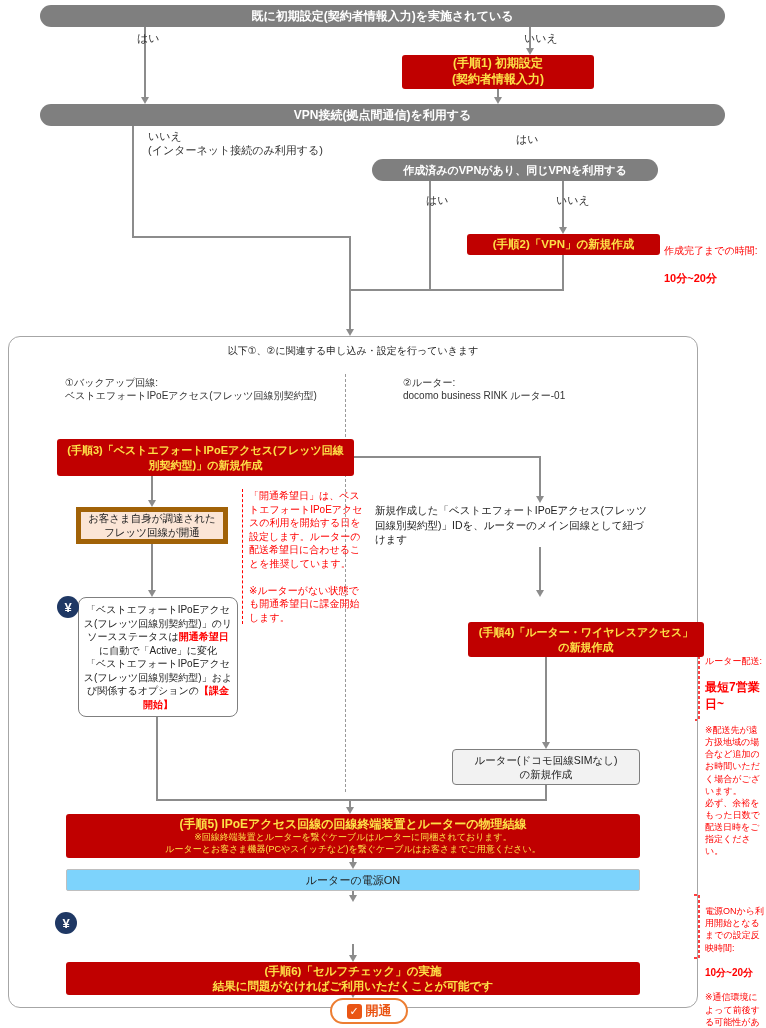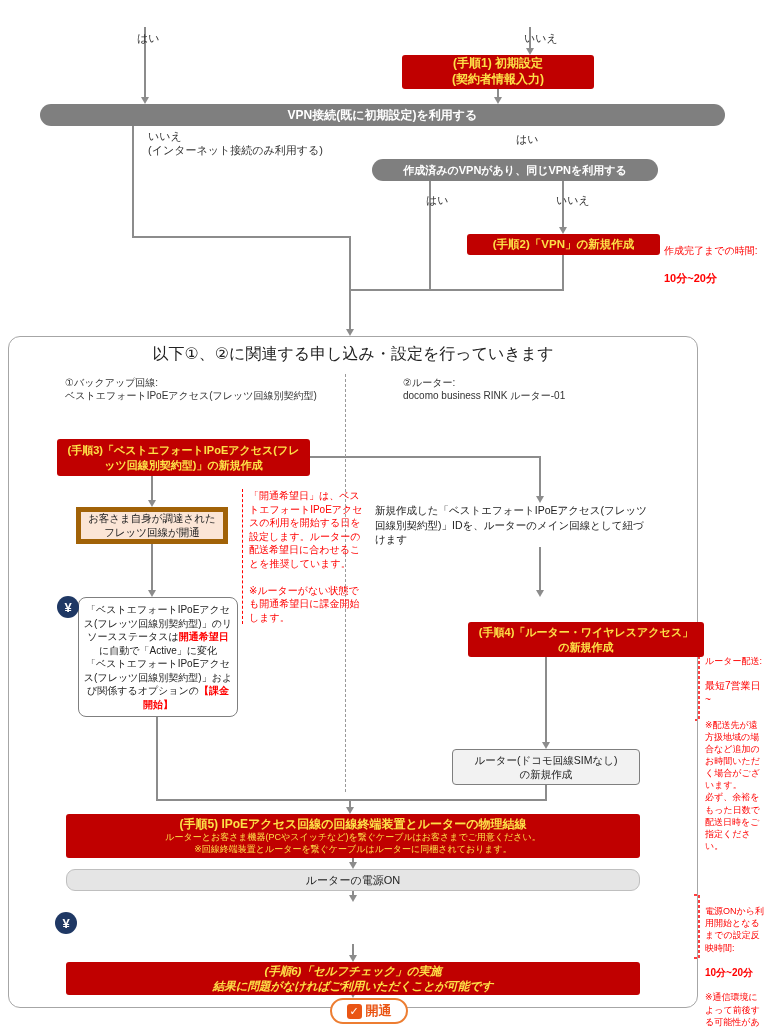--- a/index.html
+++ b/index.html
@@ -55,51 +55,52 @@
       <polygon points="349,895 357,895 353,902"></polygon>
       <polygon points="349,955 357,955 353,962"></polygon>
       <polygon points="349,991 357,991 353,998"></polygon>
     </g>
     <g stroke="#ff0000" stroke-width="1.5" fill="none" stroke-dasharray="3,2">
       <path d="M694,646 H699 V720 H694"></path>
       <path d="M694,895 H699 V958 H694"></path>
     </g>
   </svg>
 
+  <div class="abs bar" style="left:40px;top:5px;width:685px;height:22px;">既に初期設定(契約者情報入力)を実施されている</div>
   <div class="abs lbl" style="left:137px;top:31px;">はい</div>
   <div class="abs lbl" style="left:524px;top:31px;">いいえ</div>
 
   <div class="abs redbox" style="left:402px;top:55px;width:192px;height:34px;font-size:12px;">(手順1) 初期設定
 (契約者情報入力)</div>
 
-  <div class="abs bar" style="left:40px;top:104px;width:685px;height:22px;">VPN接続(既に初期設定)を利用する</div>
+  <div class="abs bar" style="left:40px;top:104px;width:685px;height:22px;">VPN接続(拠点間通信)を利用する</div>
   <div class="abs lbl" style="left:148px;top:129px;">いいえ
 (インターネット接続のみ利用する)</div>
   <div class="abs lbl" style="left:516px;top:132px;">はい</div>
 
   <div class="abs bar" style="left:372px;top:159px;width:286px;height:22px;font-size:11px;">作成済みのVPNがあり、同じVPNを利用する</div>
   <div class="abs lbl" style="left:426px;top:193px;">はい</div>
   <div class="abs lbl" style="left:556px;top:193px;">いいえ</div>
 
   <div class="abs redbox" style="left:467px;top:234px;width:193px;height:21px;font-size:11.5px;">(手順2)「VPN」の新規作成</div>
   <div class="abs rednote" style="left:664px;top:230px;width:100px;">
     <div>作成完了までの時間:</div>
     <div style="font-weight:bold;font-size:11px;">10分~20分</div>
   </div>
 
   <div class="abs" style="left:8px;top:336px;width:690px;height:672px;border:1.5px solid #a6a6a6;border-radius:12px;z-index:1;"></div>
-  <div class="abs" style="left:8px;top:344px;width:690px;text-align:center;font-size:16px;z-index:2;">以下①、②に関連する申し込み・設定を行っていきます</div>
+  <div class="abs" style="left:8px;top:344px;width:690px;text-align:center;font-size:10px;z-index:2;">以下①、②に関連する申し込み・設定を行っていきます</div>
 
   <div class="abs lbl" style="left:65px;top:376px;font-size:10px;">①バックアップ回線:
 ベストエフォートIPoEアクセス(フレッツ回線別契約型)</div>
   <div class="abs lbl" style="left:403px;top:376px;font-size:10px;">②ルーター:
 docomo business RINK ルーター-01</div>
   <div class="abs" style="left:345px;top:374px;width:0;height:418px;border-left:1px dashed #999;z-index:1;"></div>
 
-  <div class="abs redbox" style="left:57px;top:439px;width:253px;height:37px;font-size:11px;padding:2px 6px;white-space:normal;">(手順3)「ベストエフォートIPoEアクセス(フレッツ回線別契約型)」の新規作成</div>
+  <div class="abs redbox" style="left:57px;top:439px;width:297px;height:37px;font-size:11px;padding:2px 6px;white-space:normal;">(手順3)「ベストエフォートIPoEアクセス(フレッツ回線別契約型)」の新規作成</div>
 
   <div class="abs" style="left:76px;top:507px;width:152px;height:37px;background:#fbe5d6;border:5px solid #a16207;display:flex;align-items:center;justify-content:center;text-align:center;font-size:10.5px;line-height:1.3;z-index:2;padding:1px 6px;">お客さま自身が調達されたフレッツ回線が開通</div>
 
   <div class="abs rednote" style="left:242px;top:489px;width:124px;border-left:1px dashed #ff0000;padding-left:6px;">「開通希望日」は、ベストエフォートIPoEアクセスの利用を開始する日を設定します。ルーターの配送希望日に合わせることを推奨しています。
 
 ※ルーターがない状態でも開通希望日に課金開始します。</div>
 
   <div class="abs yen" style="left:57px;top:596px;">¥</div>
   <div class="abs" style="left:375px;top:503px;width:274px;font-size:10.5px;line-height:1.4;z-index:2;">新規作成した「ベストエフォートIPoEアクセス(フレッツ回線別契約型)」IDを、ルーターのメイン回線として紐づけます</div>
 
@@ -108,45 +109,45 @@
       <span>「ベストエフォートIPoEアクセス(フレッツ回線別契約型)」のリソースステータスは</span><span class="hl">開通希望日</span><span>に自動で「Active」に変化</span><br>
       <span>「ベストエフォートIPoEアクセス(フレッツ回線別契約型)」および関係するオプションの</span><span class="hl">【課金開始】</span>
     </div>
   </div>
 
   <div class="abs redbox" style="left:468px;top:597px;width:236px;height:35px;font-size:11px;margin-top:25px;">(手順4)「ルーター・ワイヤレスアクセス」
 の新規作成</div>
 
   <div class="abs rednote" style="left:705px;top:643px;width:59px;font-size:9px;">
     <div>ルーター配送:</div>
-    <div style="font-weight:normal;font-size:10px;">最短7営業日~</div>
+    <div style="font-weight:bold;font-size:12px;">最短7営業日~</div>
     <div>※配送先が遠方扱地域の場合など追加のお時間いただく場合がございます。
 必ず、余裕をもった日数で配送日時をご指定ください。</div>
   </div>
 
   <div class="abs whitebox" style="left:452px;top:749px;width:188px;height:36px;background:#f2f2f2;border-radius:4px;font-size:10.5px;white-space:pre-line;">ルーター(ドコモ回線SIMなし)
 の新規作成</div>
 
   <div class="abs redbox" style="left:66px;top:814px;width:574px;height:44px;text-align:right;">
     <div style="font-size:12px;">(手順5) IPoEアクセス回線の回線終端装置とルーターの物理結線</div>
+    <div style="font-size:9px;font-weight:normal;">※回線終端装置とルーターを繋ぐケーブルはルーターに同梱されております。</div>
     <div style="font-size:9px;font-weight:normal;">ルーターとお客さま機器(PCやスイッチなど)を繋ぐケーブルはお客さまでご用意ください。</div>
-    <div style="font-size:9px;font-weight:normal;">※回線終端装置とルーターを繋ぐケーブルはルーターに同梱されております。</div>
   </div>
 
-  <div class="abs whitebox" style="left:66px;top:869px;width:574px;height:22px;background:#e5e5e5;border:1px solid #bfbfbf;border-radius:9px;font-size:11px;">ルーターの電源ON</div>
+  <div class="abs whitebox" style="left:66px;top:869px;width:574px;height:22px;background:#7dd3fc;border:1px solid #bfbfbf;border-radius:2px;font-size:11px;">ルーターの電源ON</div>
 
   <div class="abs yen" style="left:55px;top:912px;">¥</div>
 
   <div class="abs rednote" style="left:705px;top:893px;width:59px;font-size:9px;">
     <div>電源ONから利用開始となるまでの設定反映時間:</div>
     <div style="font-weight:bold;font-size:10px;">10分~20分</div>
     <div>※通信環境によって前後する可能性があります。</div>
   </div>
 
-  <div class="abs redbox" style="left:66px;top:962px;width:574px;height:33px;font-size:11.5px;font-style:italic;">(手順6)「セルフチェック」の実施
+  <div class="abs redbox" style="left:66px;top:962px;width:574px;height:33px;font-size:11.5px;">(手順6)「セルフチェック」の実施
 結果に問題がなければご利用いただくことが可能です</div>
 
   <div class="abs" style="left:330px;top:998px;width:78px;height:26px;background:#fff;border:2px solid #ed7d31;border-radius:14px;display:flex;align-items:center;justify-content:center;gap:4px;z-index:3;">
     <span style="width:15px;height:15px;background:#ea5514;border-radius:3px;color:#fff;font-size:11px;font-weight:bold;display:flex;align-items:center;justify-content:center;">✓</span>
     <span style="color:#ea5514;font-weight:bold;font-size:13px;">開通</span>
   </div>
 
 </div>
 
 </body></html>

